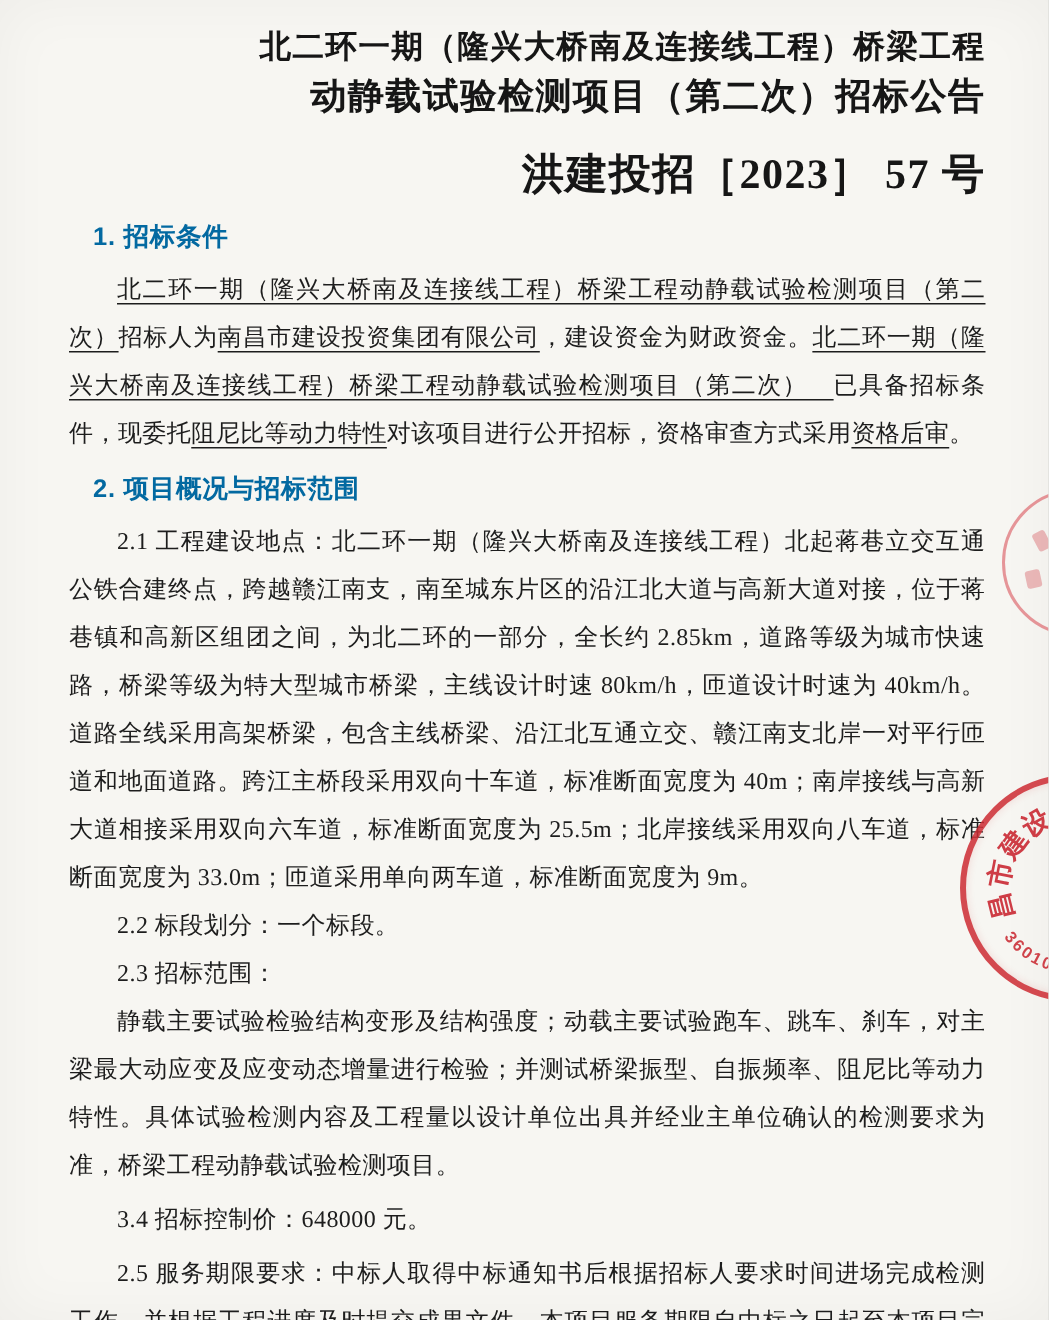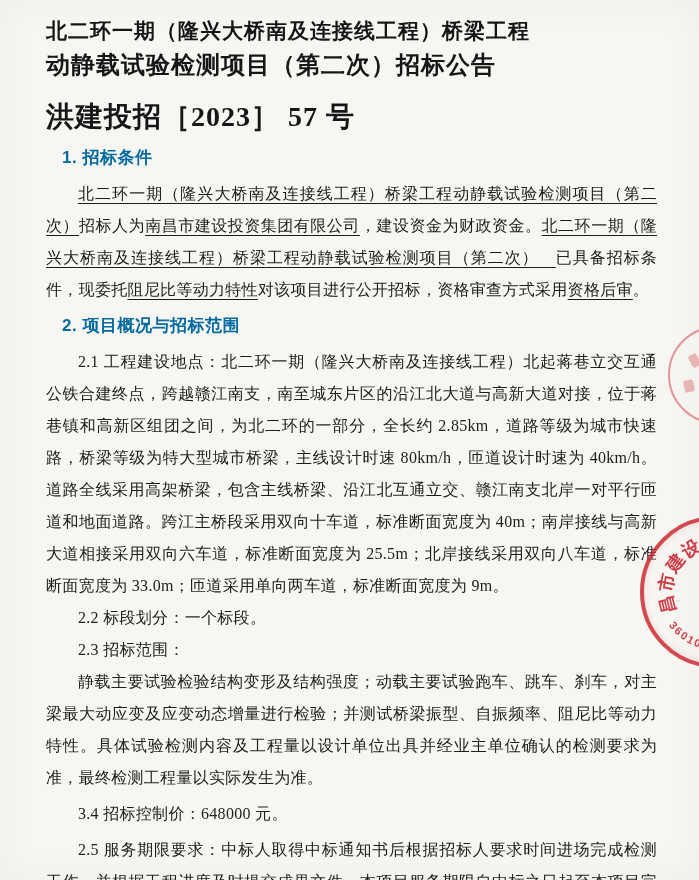--- a/index.html
+++ b/index.html
@@ -8,21 +8,21 @@
     width:699px; height:880px;
     margin:0 auto;
     background:#f7f6f2;
     overflow:hidden;
     font-family:"Liberation Serif", serif;
     color:#1d1d1d;
     box-shadow: inset 0 0 40px rgba(0,0,0,0.04);
   }
   .content { padding:14px 42px 0 46px; }
 
-  .title-block { text-align:left; }
+  .title-block { text-align:right; }
   .doc-title {
     font-weight:bold;
     font-size:21px;
     line-height:34px;
     letter-spacing:1px;
     color:#161616;
   }
   .doc-title.second { font-size:24px; }
   .doc-number {
     font-weight:bold;
@@ -123,21 +123,21 @@
 
     <h2 class="sec">1. 招标条件</h2>
 
     <p class="para mt8"><span class="u">北二环一期（隆兴大桥南及连接线工程）桥梁工程动静载试验检测项目（第二次）</span><span>招标人为</span><span class="u">南昌市建设投资集团有限公司</span><span>，建设资金为财政资金。</span><span class="u">北二环一期（隆兴大桥南及连接线工程）桥梁工程动静载试验检测项目（第二次）　</span><span>已具备招标条件，现委托</span><span class="u">阻尼比等动力特性</span><span>对该项目进行公开招标，资格审查方式采用</span><span class="u">资格后审</span><span>。</span></p>
 
     <h2 class="sec tight">2. 项目概况与招标范围</h2>
 
     <p class="para mt8">2.1 工程建设地点：北二环一期（隆兴大桥南及连接线工程）北起蒋巷立交互通公铁合建终点，跨越赣江南支，南至城东片区的沿江北大道与高新大道对接，位于蒋巷镇和高新区组团之间，为北二环的一部分，全长约 2.85km，道路等级为城市快速路，桥梁等级为特大型城市桥梁，主线设计时速 80km/h，匝道设计时速为 40km/h。道路全线采用高架桥梁，包含主线桥梁、沿江北互通立交、赣江南支北岸一对平行匝道和地面道路。跨江主桥段采用双向十车道，标准断面宽度为 40m；南岸接线与高新大道相接采用双向六车道，标准断面宽度为 25.5m；北岸接线采用双向八车道，标准断面宽度为 33.0m；匝道采用单向两车道，标准断面宽度为 9m。</p>
     <p class="para">2.2 标段划分：一个标段。</p>
     <p class="para">2.3 招标范围：</p>
-    <p class="para">静载主要试验检验结构变形及结构强度；动载主要试验跑车、跳车、刹车，对主梁最大动应变及应变动态增量进行检验；并测试桥梁振型、自振频率、阻尼比等动力特性。具体试验检测内容及工程量以设计单位出具并经业主单位确认的检测要求为准，最终检测工程量以实际发生为准。</p>
+    <p class="para">静载主要试验检验结构变形及结构强度；动载主要试验跑车、跳车、刹车，对主梁最大动应变及应变动态增量进行检验；并测试桥梁振型、自振频率、阻尼比等动力特性。具体试验检测内容及工程量以设计单位出具并经业主单位确认的检测要求为准，桥梁工程动静载试验检测项目。</p>
     <p class="para mt4">3.4 招标控制价：648000 元。</p>
     <p class="para mt4">2.5 服务期限要求：中标人取得中标通知书后根据招标人要求时间进场完成检测工作，并根据工程进度及时提交成果文件。本项目服务期限自中标之日起至本项目完工并通车后结</p>
 
   </div>
 
   <div class="seal seal-upper">
     <div class="mark m1"></div>
     <div class="mark m2"></div>
   </div>
 

